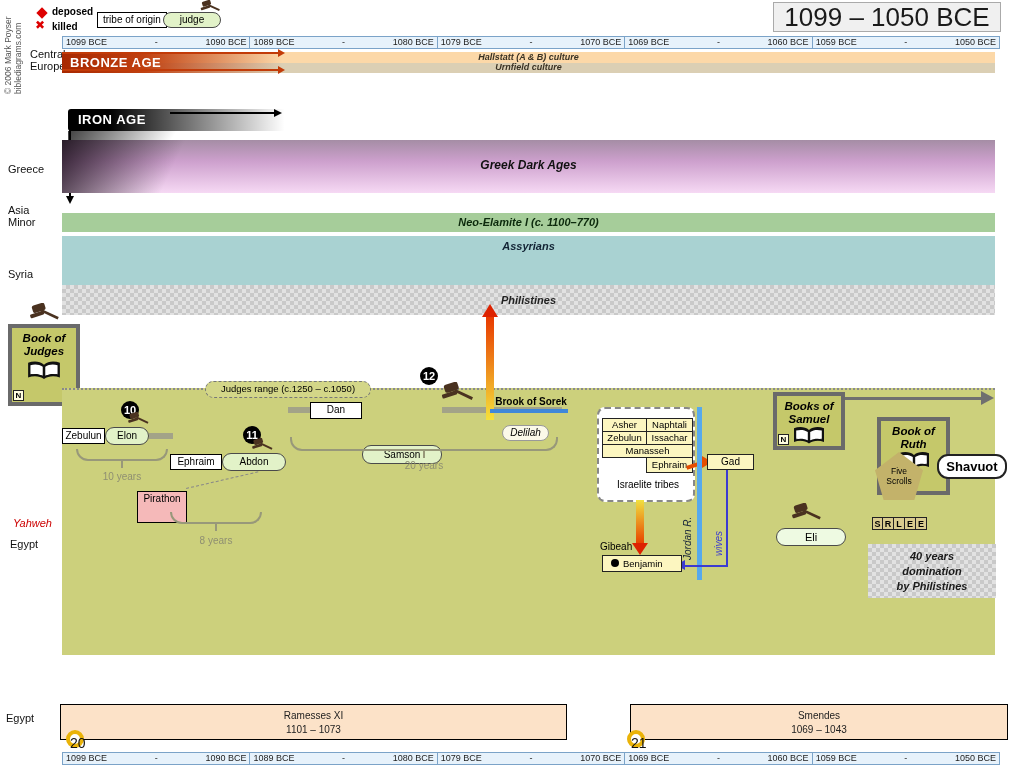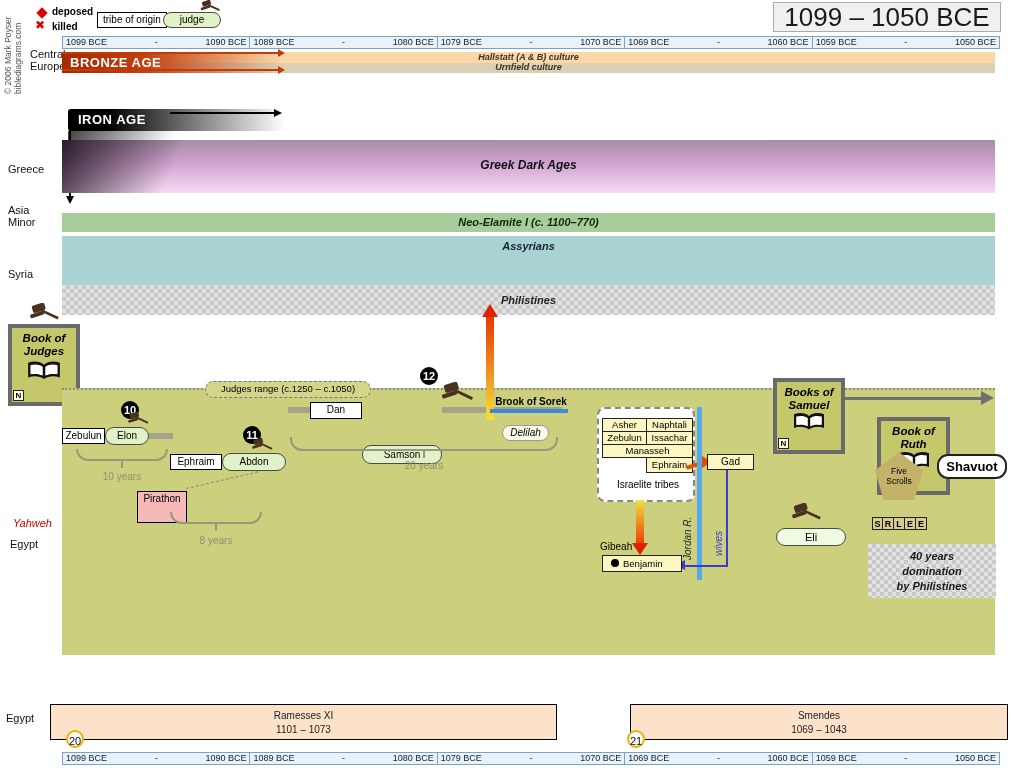--- a/index.html
+++ b/index.html
@@ -21,22 +21,22 @@
     background-size:8px 8px;background-position:0 0,4px 4px;}
   
   .tribebox{position:absolute;background:#fff;border:1px solid #000;font-size:10px;line-height:14px;
             text-align:center;box-sizing:border-box;}
   .pill{position:absolute;background:#e2f2c8;border:1px solid #4a4a4a;border-radius:9px;font-size:10px;
         line-height:16px;text-align:center;box-sizing:border-box;}
   .cellbox{position:absolute;background:#fcf6c0;border:1px solid #222;font-size:9.5px;line-height:12px;
            text-align:center;box-sizing:border-box;}
   .numc{position:absolute;width:18px;height:18px;border-radius:50%;background:#000;color:#fff;
         font-weight:bold;font-size:11px;text-align:center;line-height:18px;}
-  .ringc{position:absolute;width:18px;height:18px;border-radius:50%;background:#fdfdfd;border:2px solid #eab308;
-         font-size:11px;text-align:center;line-height:18px;box-sizing:border-box;color:#111;}
+  .ringc{position:absolute;width:18px;height:18px;border-radius:50%;background:#fdfdfd;border:4px solid #eab308;
+         font-size:14px;text-align:center;line-height:18px;box-sizing:border-box;color:#111;}
   .brace{position:absolute;height:12px;border-left:2px solid #98987a;border-right:2px solid #98987a;
          border-bottom:2px solid #98987a;border-radius:0 0 12px 12px;box-sizing:border-box;}
   .brace::after{content:"";position:absolute;left:50%;margin-left:-1px;bottom:-9px;width:2px;height:9px;background:#98987a;}
   .years{position:absolute;color:#8f8f72;font-size:10px;text-align:center;}
   .graybar{position:absolute;height:6px;background:#a3a388;}
   .bookbox{position:absolute;background:#c5c86a;border:4px solid #6a6a6a;box-sizing:border-box;text-align:center;}
   .booktitle{font-size:11.5px;font-weight:bold;font-style:italic;line-height:13px;margin-top:4px;}
   .badge{position:absolute;left:1px;bottom:1px;width:11px;height:11px;background:#fffde0;border:1px solid #222;
          font-size:8px;font-weight:bold;line-height:10px;text-align:center;box-sizing:border-box;color:#000;}
   .tri{position:absolute;width:0;height:0;border-style:solid;}
@@ -245,21 +245,21 @@
   <div class="abs" style="left:636px;top:500px;width:8px;height:43px;background:linear-gradient(to bottom,#f0e040,#e84400);"></div>
   <div class="tri" style="left:632px;top:543px;border-width:12px 8px 0 8px;border-color:#dd2200 transparent transparent transparent;"></div>
 
   <div class="abs" style="left:600px;top:541px;font-size:10px;">Gibeah</div>
   <div class="cellbox" style="left:602px;top:555px;width:80px;height:17px;line-height:15px;text-align:left;">
     <span style="display:inline-block;width:8px;height:8px;border-radius:50%;background:#000;margin:0 4px 0 8px;"></span><span>Benjamin</span>
   </div>
 
   <div class="abs" style="left:773px;top:397px;width:212px;height:3px;background:#6f6f6f;"></div>
   <div class="tri" style="left:981px;top:391px;border-width:7px 0 7px 13px;border-color:transparent transparent transparent #6f6f6f;"></div>
-  <div class="bookbox" style="left:773px;top:378px;width:72px;height:76px;">
+  <div class="bookbox" style="left:773px;top:392px;width:72px;height:58px;">
     <div class="booktitle">
       <div>Books of</div>
       <div>Samuel</div>
     </div>
     <svg width="34" height="19" viewBox="0 0 34 19">
       <use href="#booksym"></use>
       </svg>
     <div class="badge">N</div>
   </div>
 
@@ -301,21 +301,21 @@
     </svg>
   <div class="pill" style="left:776px;top:528px;width:70px;height:18px;line-height:16px;background:#eefae2;font-size:11px;">Eli</div>
 
   <div class="abs checker bi" style="left:868px;top:544px;width:128px;height:54px;text-align:center;font-size:11px;
        line-height:15px;padding-top:5px;box-sizing:border-box;color:#1a1a1a;">
     <div>40 years</div>
     <div>domination</div>
     <div>by Philistines</div>
   </div>
 
-  <div class="eb" style="left:50px;top:704px;width:507px;height:36px;">
+  <div class="eb" style="left:60px;top:704px;width:507px;height:36px;">
     <div>Ramesses XI</div>
     <div>1101 – 1073</div>
   </div>
   <div class="ringc" style="left:66px;top:730px;">20</div>
   <div class="eb" style="left:630px;top:704px;width:378px;height:36px;">
     <div>Smendes</div>
     <div>1069 – 1043</div>
   </div>
   <div class="ringc" style="left:627px;top:730px;">21</div>
 

